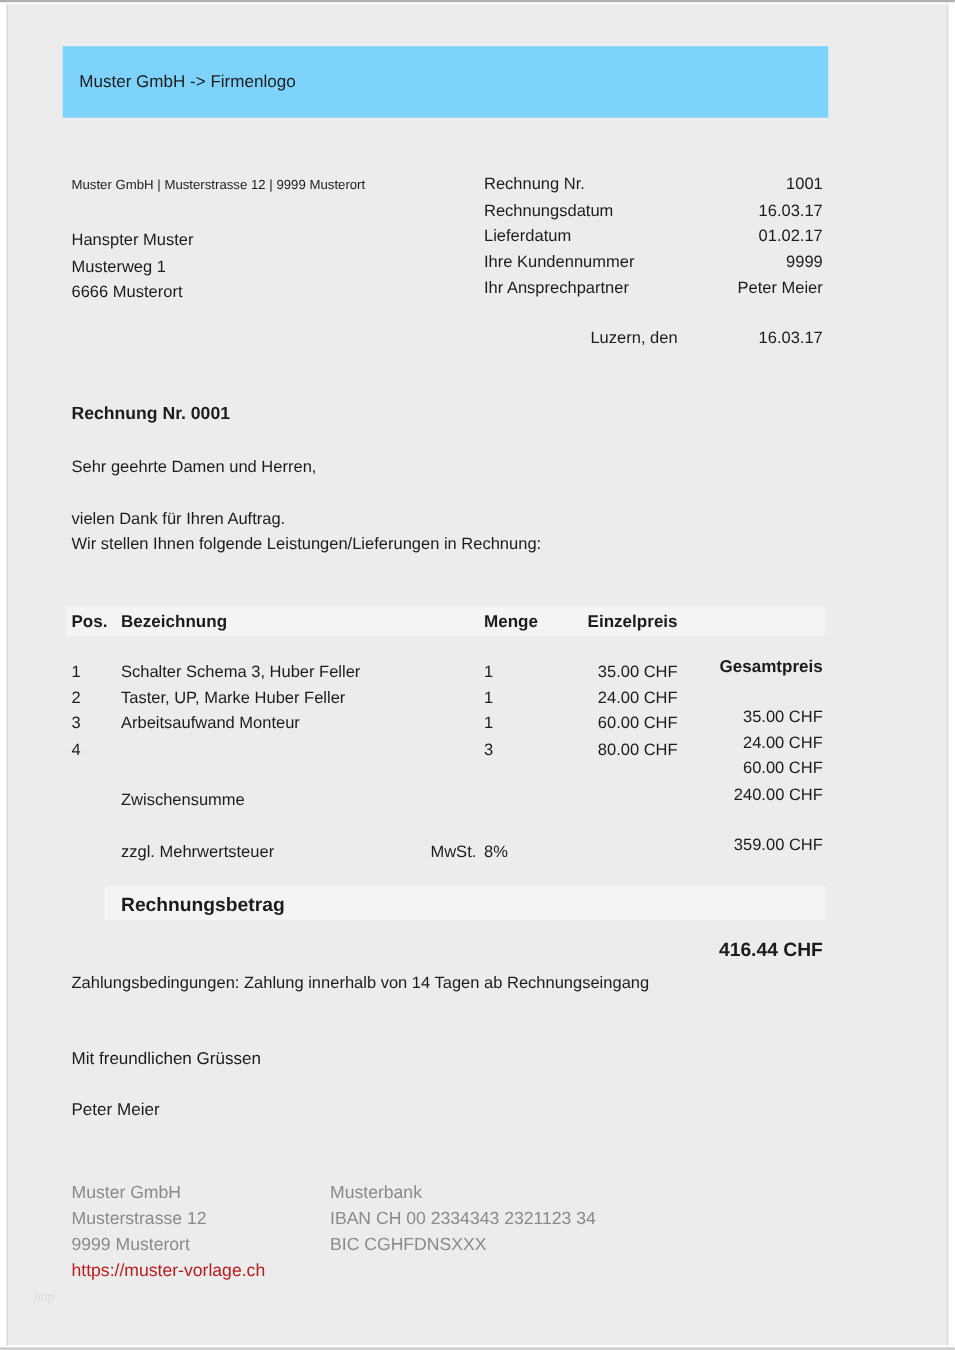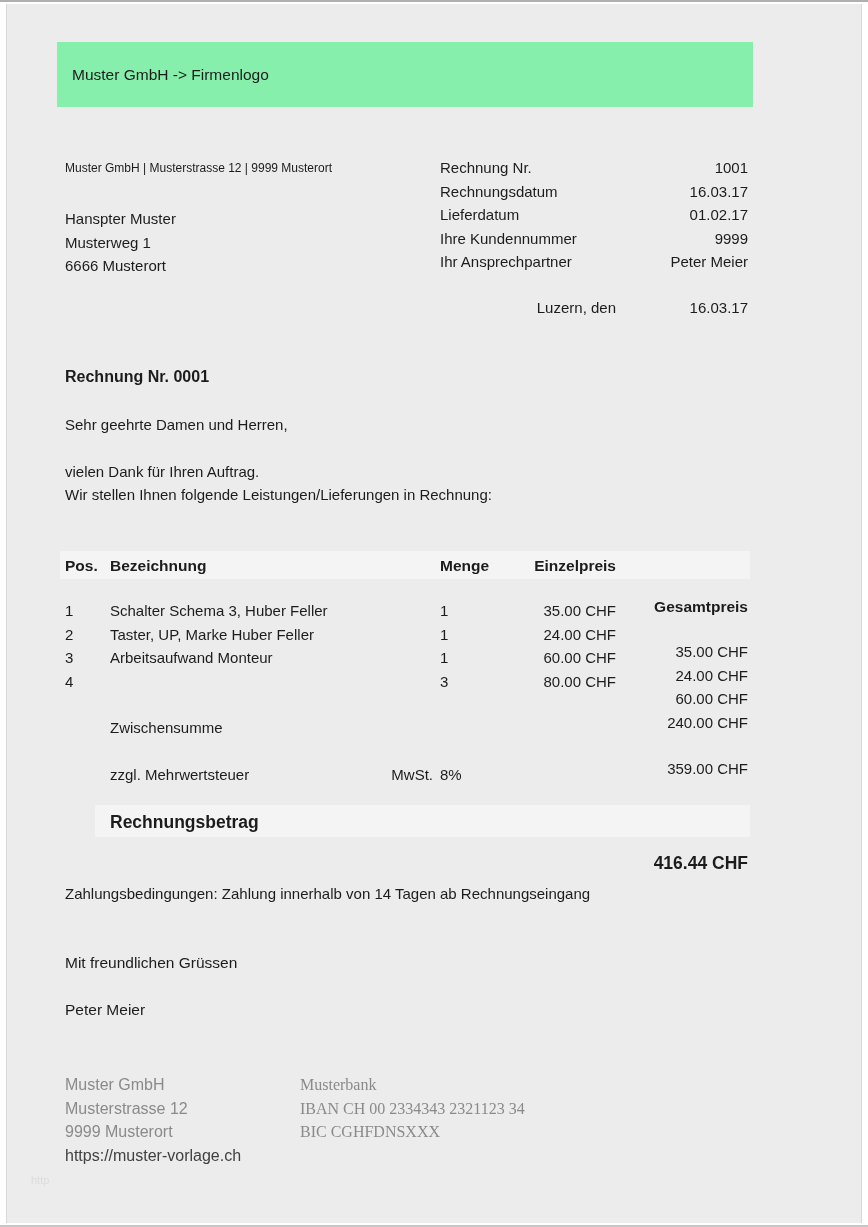--- a/index.html
+++ b/index.html
@@ -7,21 +7,21 @@
               font-family:"Liberation Sans", sans-serif; color:#1c1c1c; }
   .frame { position:absolute; left:0; top:0; width:868px; height:1227px;
            border-top:2px solid #b0b0b0; border-bottom:2px solid #c6c6c6; background:#fff; }
   .page  { position:absolute; top:2px; bottom:2px; left:6px; right:6px;
            background:#ececec; border-left:1px solid #d8d8d8; border-right:1px solid #d8d8d8; }
   .abs   { position:absolute; }
   .txt   { font-size:15px; white-space:nowrap; }
   .small { font-size:12px; }
   .b     { font-weight:bold; }
 
-  .logo-box { left:50px; top:38px; width:696px; height:65px; background:#86efac; }
+  .logo-box { left:50px; top:38px; width:696px; height:65px; background:#7dd3fc; }
   .logo-text { left:15px; top:24px; font-size:15.5px; }
 
   .sender-line { left:58px; top:157px; }
 
   .recipient { left:58px; top:203px; line-height:23.5px; font-size:15px; }
 
   .meta { left:433px; top:155px; width:308px; }
   .meta-row { position:relative; height:23.5px; }
   .meta-label { position:absolute; left:0; top:0; font-size:15px; }
   .meta-value { position:absolute; right:0; top:0; font-size:15px; text-align:right; }
@@ -52,22 +52,22 @@
   .vat-y { top:762px; }
   .vat-abbr { left:300px; width:126px; text-align:right; }
   .grand-y { top:808px; font-size:17.5px; }
 
   .terms { left:58px; top:881px; }
   .greeting { left:58px; top:950px; font-size:15.5px; }
   .signature { left:58px; top:997px; font-size:15.5px; }
 
   .footer { top:1069px; font-size:16px; color:#8a8a8a; line-height:23.5px; white-space:nowrap; }
   .footer-col1 { left:58px; }
-  .footer-col2 { left:293px;font-family:Liberation Serif, serif; }
-  .footer a { color:#404040; text-decoration:none; }
+  .footer-col2 { left:293px; }
+  .footer a { color:#b91c1c; text-decoration:none; }
 
   .watermark { left:24px; top:1170px; font-size:11px; color:#dcdcdc; }
 </style>
 </head>
 <body>
 
 <div class="frame">
   <div class="page">
 
     <div class="abs logo-box">

